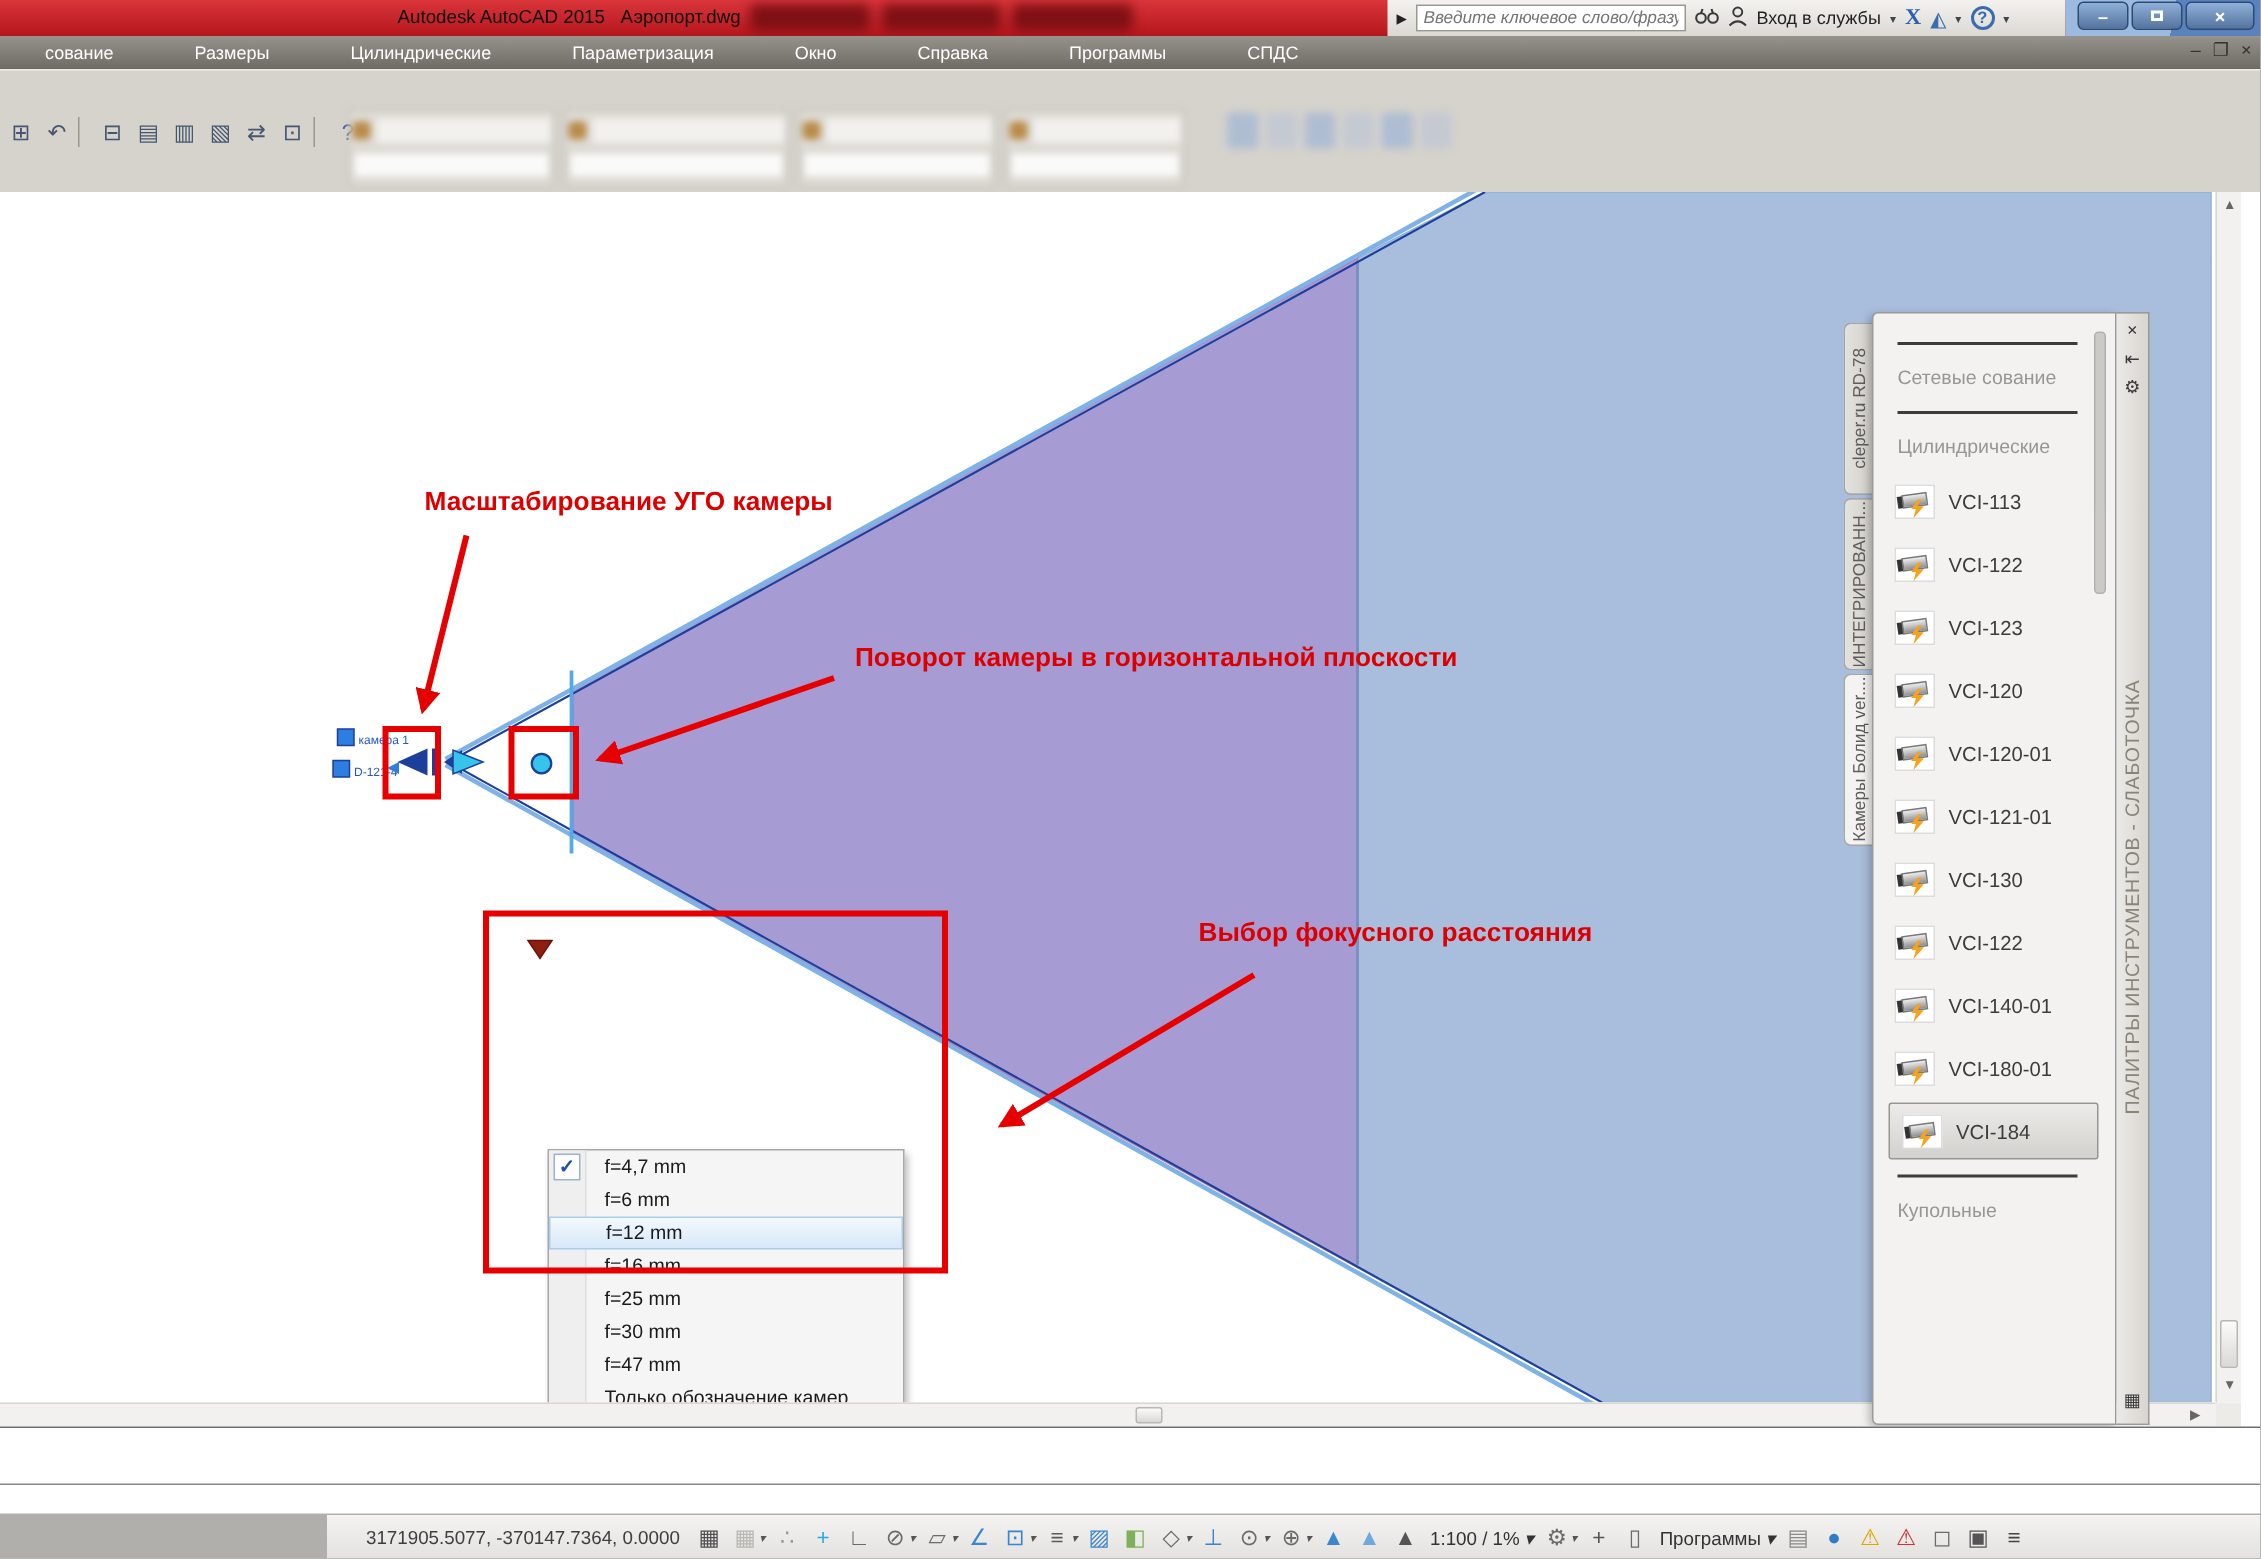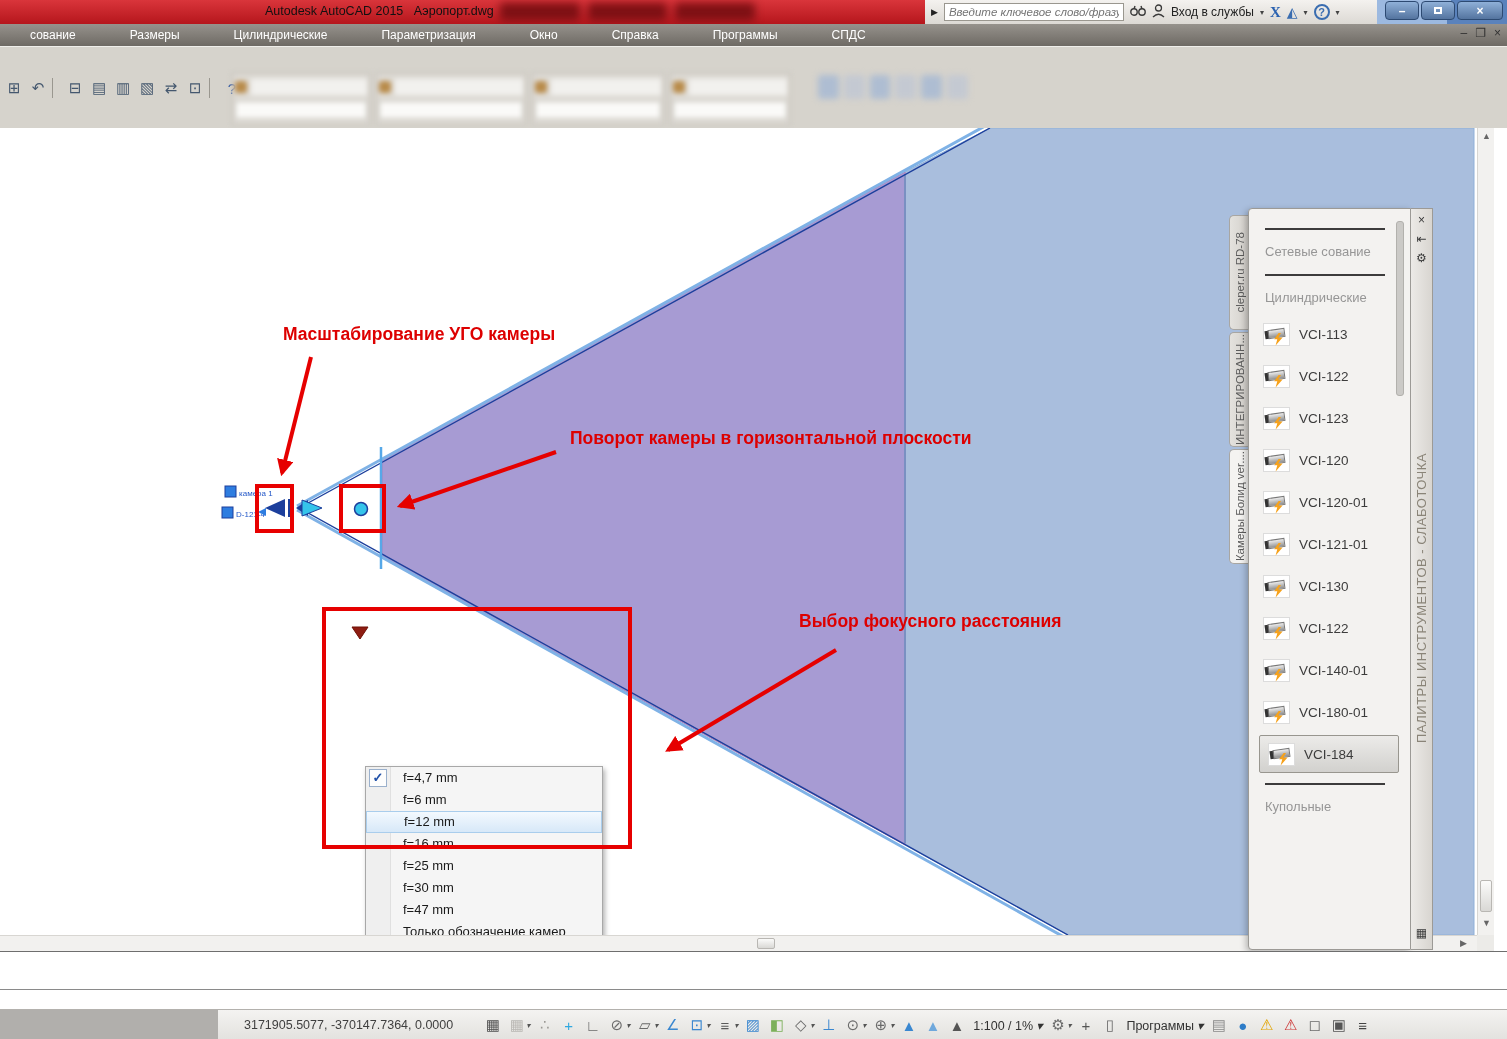--- a/index.html
+++ b/index.html
@@ -125,21 +125,21 @@
   .pal-sb .t{position:absolute;left:0;top:2px;width:8px;height:175px;background:#cbcac7;border:1px solid #b2b1ad;border-radius:3px;}
 
   
   .cmdwin{position:absolute;left:0;top:951px;width:1507px;height:58px;background:#fff;border-top:1px solid #6e6e6e;}
   .cmdwin .div{position:absolute;left:0;top:37px;width:100%;border-top:1px solid #8a8a8a;}
   .statusbar{position:absolute;left:0;top:1009px;width:1507px;height:30px;
     background:linear-gradient(#f4f3f1,#e3e2df);border-top:1px solid #b3b1ad;}
   .sb-left{position:absolute;left:0;top:0;width:218px;height:30px;background:#b1afac;}
   .sb-content{position:absolute;left:218px;top:0;right:0;height:30px;display:flex;align-items:center;
     gap:7px;padding-left:26px;}
-  .coords{font-size:12.5px;color:#3f3f3f;margin-right:24px;}
+  .coords{font-size:12.5px;color:#3f3f3f;margin-right:4px;}
   .sico{display:flex;align-items:center;gap:1px;}
   .sico b{font-weight:normal;font-size:15px;width:17px;text-align:center;}
   .sico .c{font-size:8px;color:#555;}
   .sbtxt{font-size:12.5px;color:#333;display:flex;align-items:flex-end;gap:3px;}
 </style>
 </head>
 <body>
 
 <div class="screen">
 

